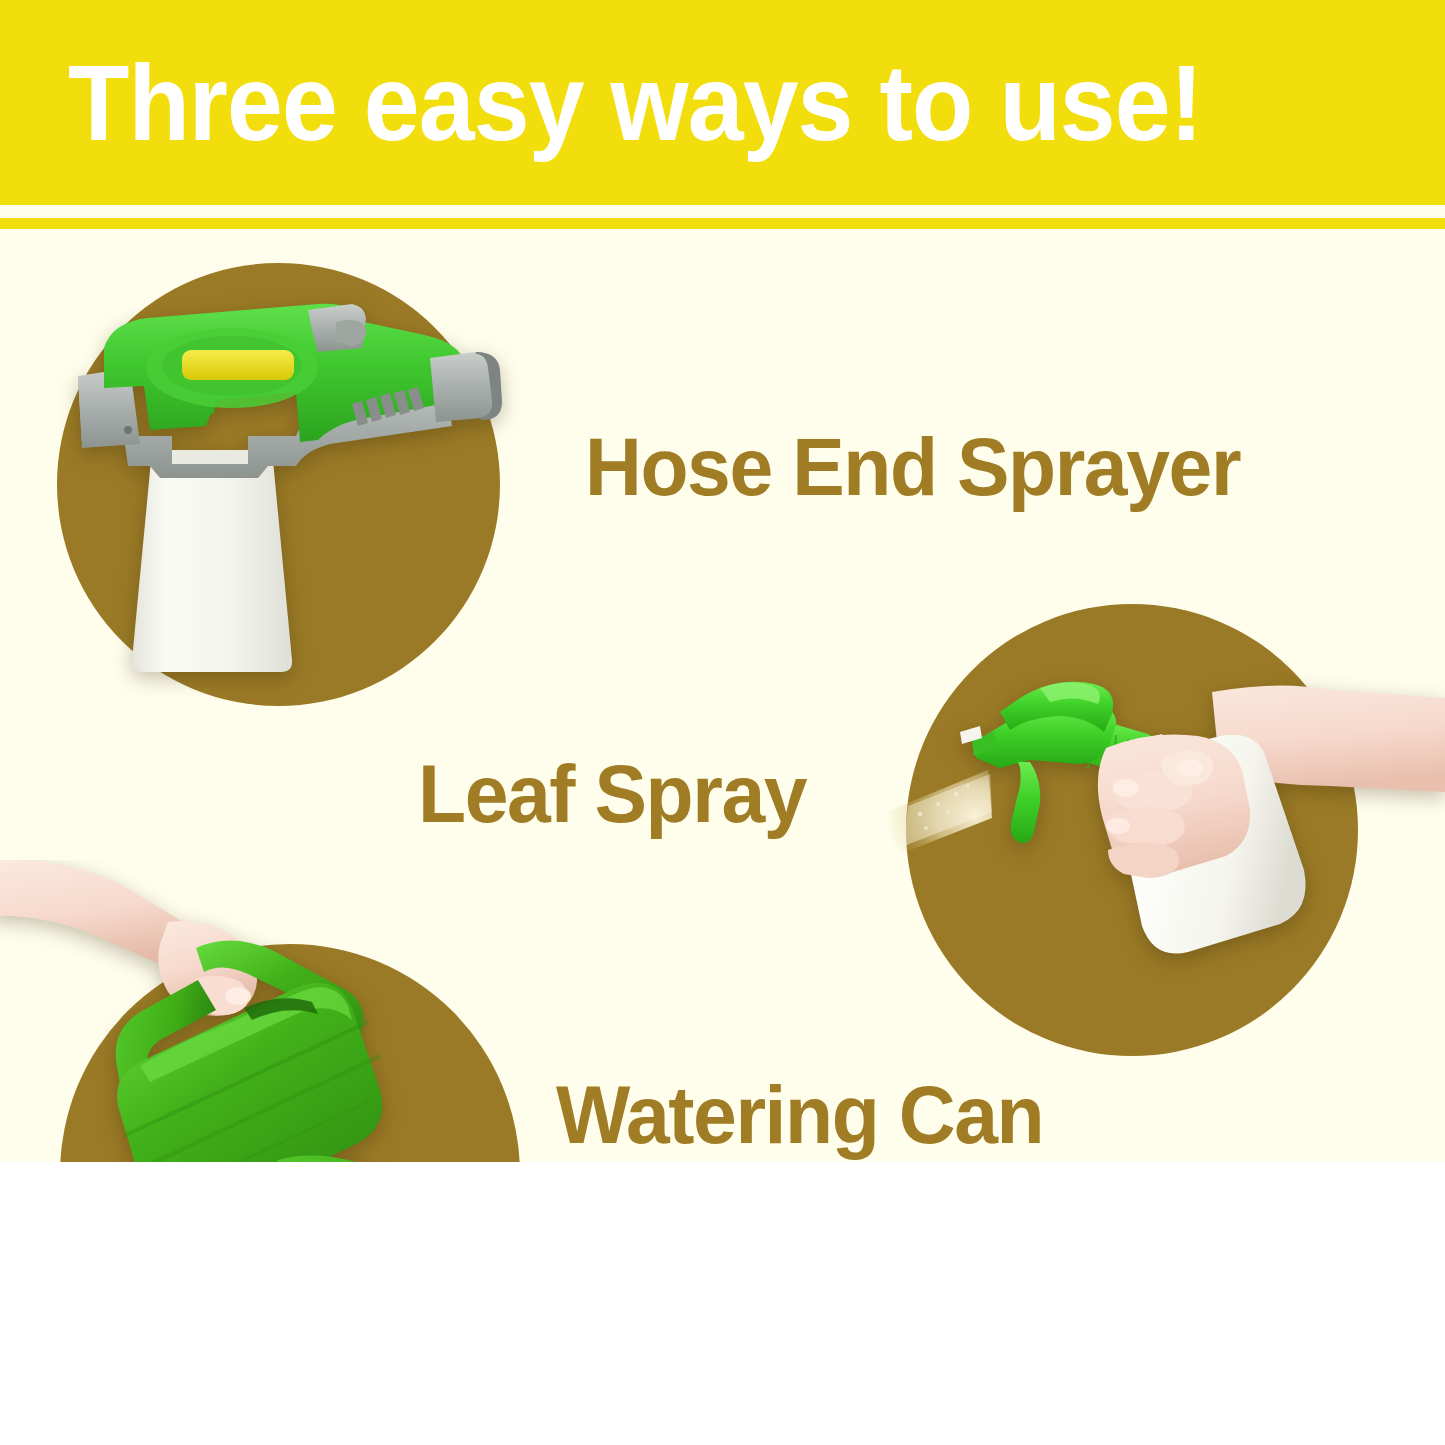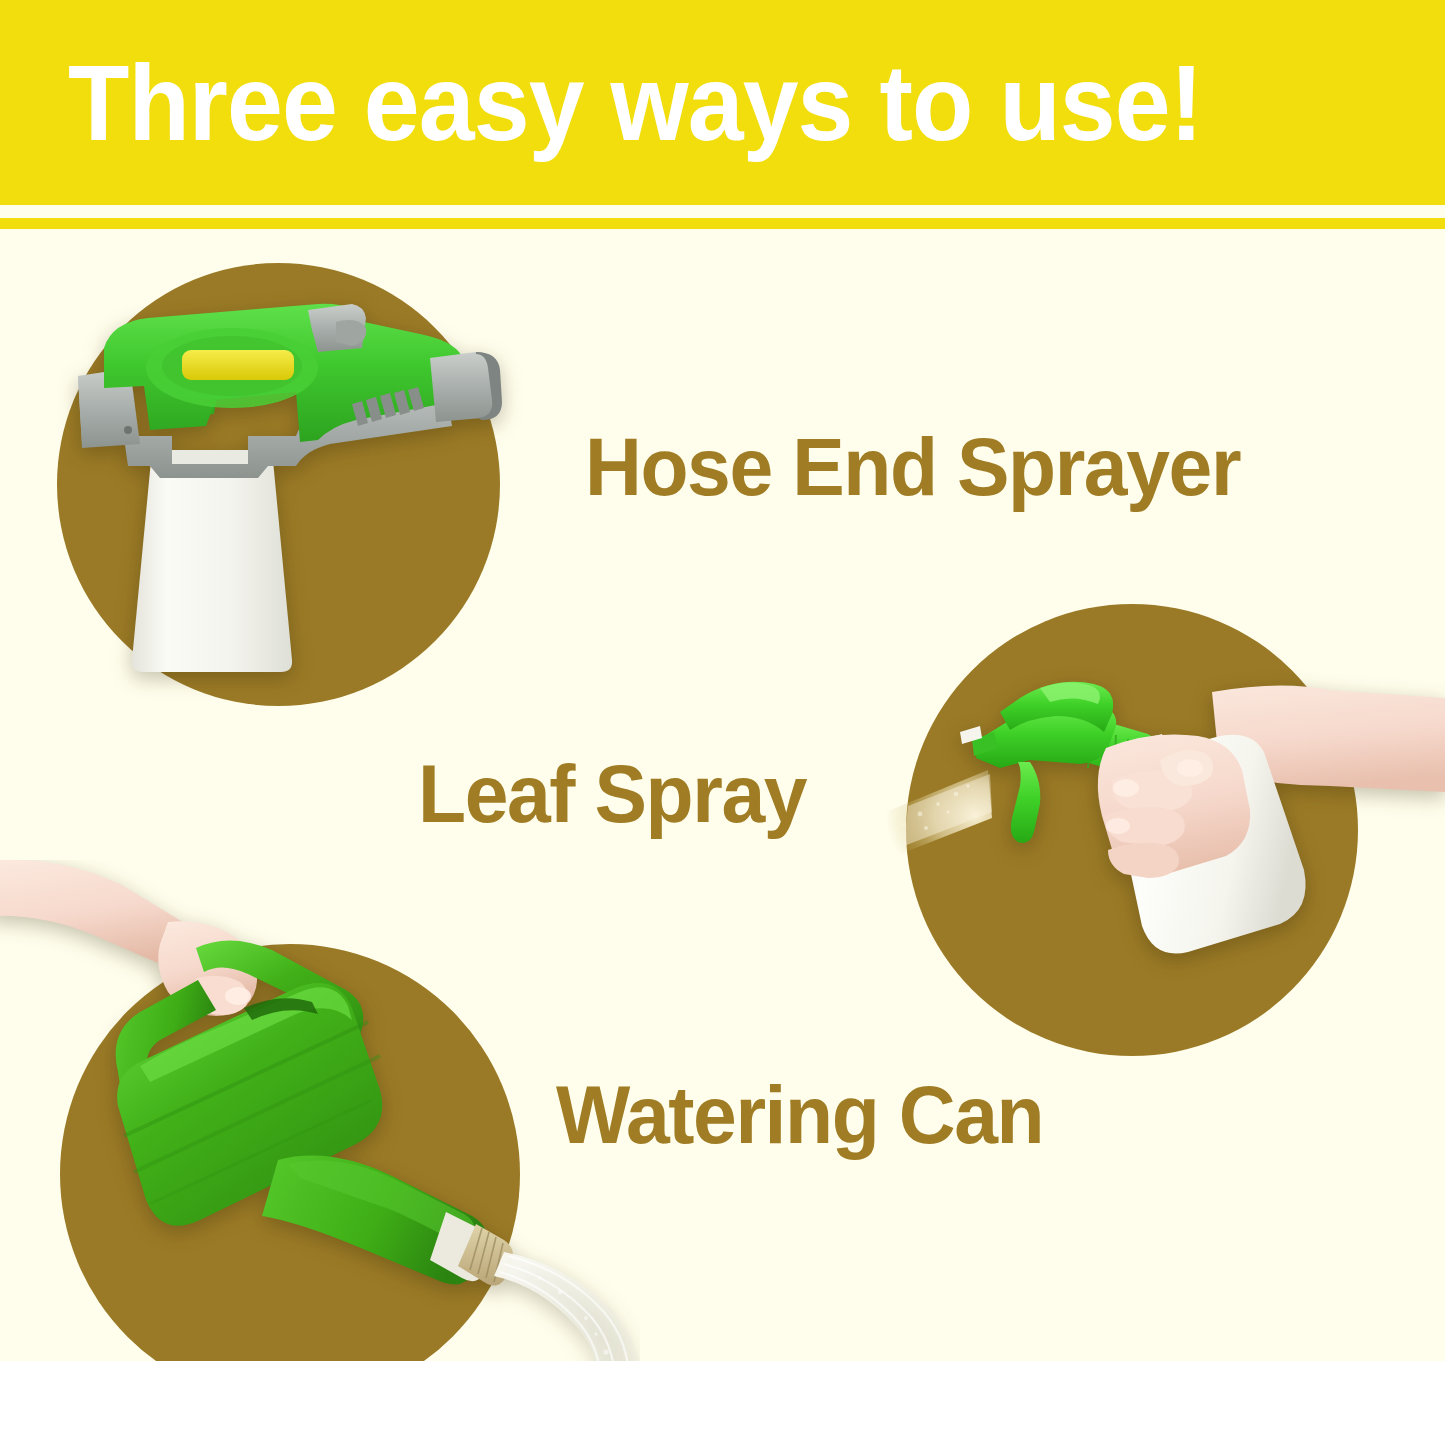--- a/index.html
+++ b/index.html
@@ -3,21 +3,21 @@
 <meta charset="utf-8">
 <style>
   html, body {
     margin: 0;
     padding: 0;
     background: #ffffff;
   }
   .canvas {
     position: relative;
     width: 1445px;
-    height: 1361px;
+    height: 1162px;
     background: #fffeec;
     overflow: hidden;
     font-family: "Liberation Sans", sans-serif;
   }
 
   
   .band-top {
     position: absolute;
     left: 0; top: 0;
     width: 1445px; height: 205px;

